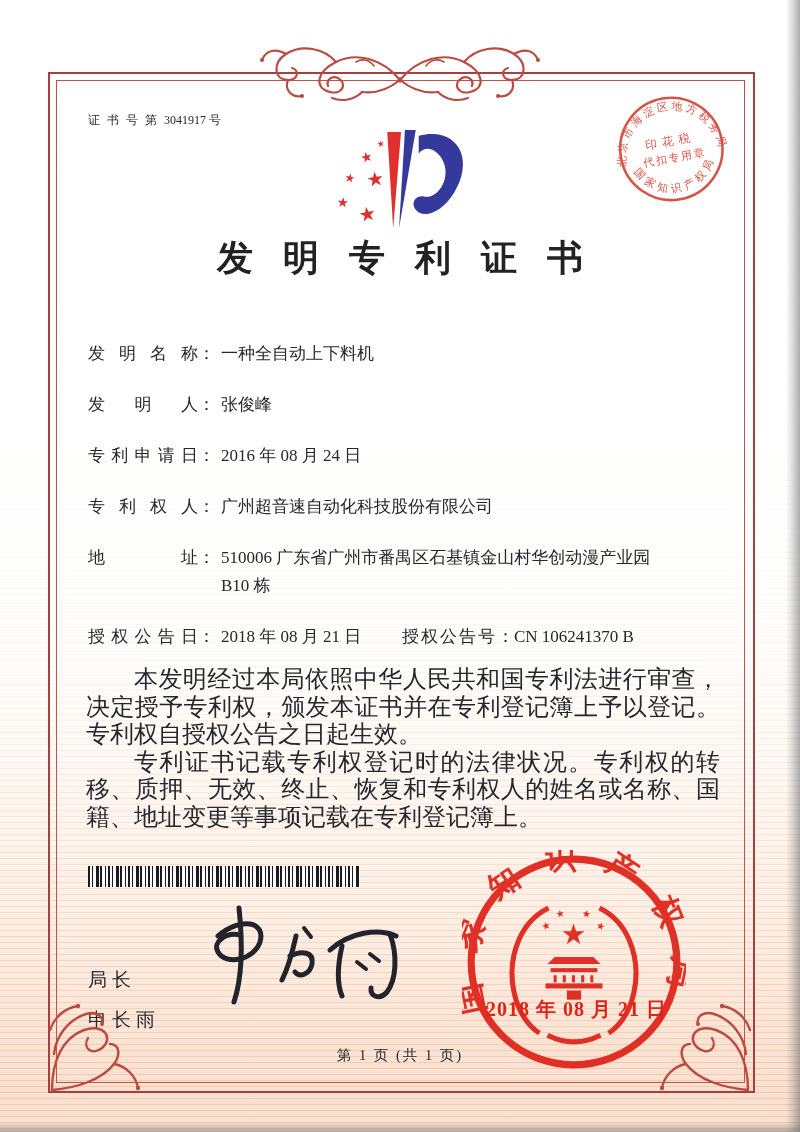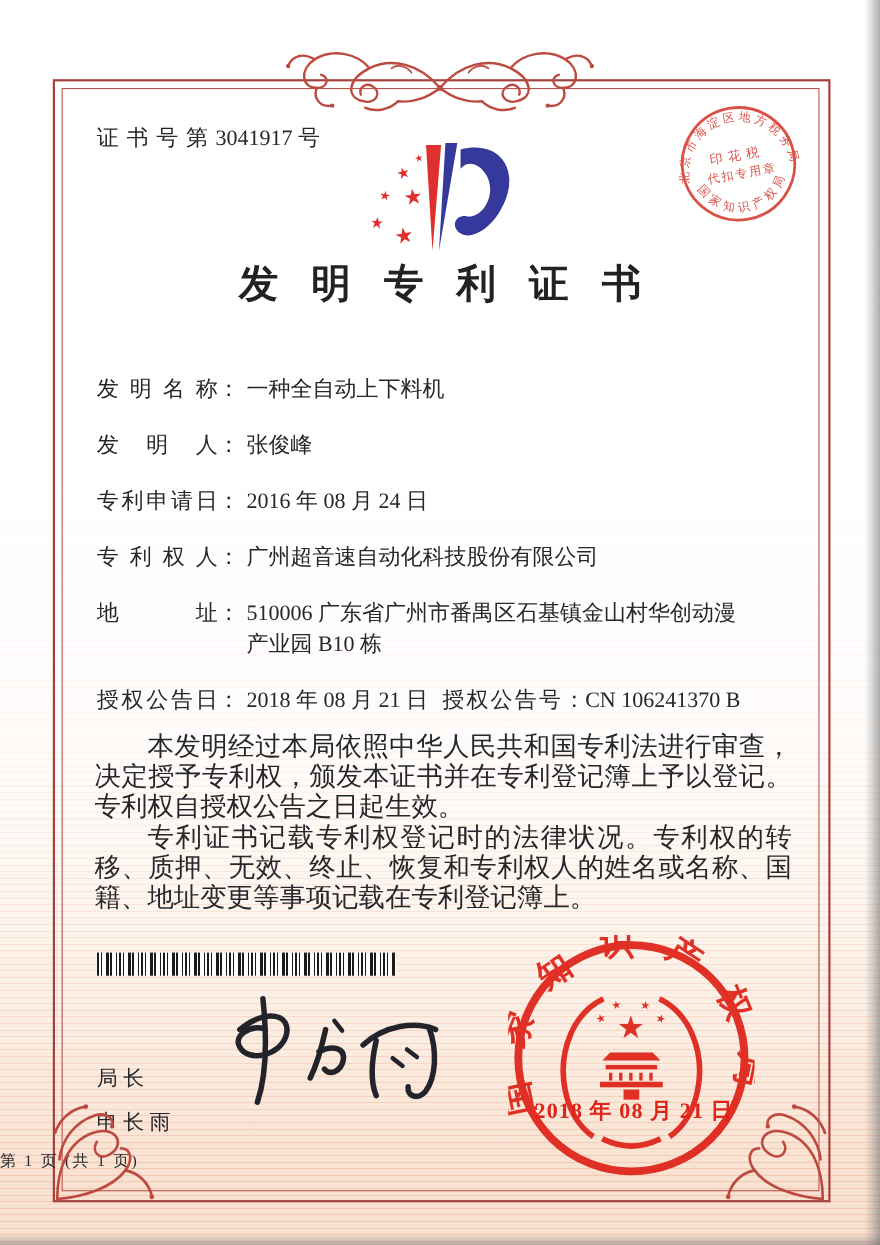--- a/index.html
+++ b/index.html
@@ -17,45 +17,45 @@
   
   .edge-right { position:absolute; top:0; right:0; width:14px; height:100%;
     background:linear-gradient(90deg, rgba(130,130,130,0) 0%, rgba(120,120,120,0.25) 45%, rgba(105,105,105,0.55) 100%); }
   .edge-bottom { position:absolute; bottom:0; left:0; width:100%; height:10px;
     background:linear-gradient(180deg, rgba(130,130,130,0) 0%, rgba(110,110,110,0.5) 100%); }
   
   .border-outer { position:absolute; left:48px; top:72px; width:703px; height:1017px;
     border:2.5px solid #a6403c; }
   .border-inner { position:absolute; left:56px; top:80px; width:687px; height:1001px;
     border:1px solid #b8554e; }
-  .cert-no { position:absolute; left:88px; top:112px; font-size:20px; }
+  .cert-no { position:absolute; left:88px; top:112px; font-size:12px; }
   .cert-no .sp { letter-spacing:7px; }
   .logo-wrap { position:absolute; left:328px; top:126px; width:148px; height:110px; }
   .title { position:absolute; left:0; top:234px; width:100%; text-align:center;
     font-size:36px; font-weight:600; letter-spacing:30px; text-indent:30px; color:#222; }
-  .fields { position:absolute; left:88px; top:340px; width:640px; font-size:20px; }
+  .fields { position:absolute; left:88px; top:340px; width:640px; font-size:17px; }
   .field-row { margin-bottom:23px; line-height:28px; }
   .field-label { display:inline-block; width:110px; text-align:justify; text-align-last:justify; vertical-align:top; }
   .field-colon { vertical-align:top; }
   .field-value { display:inline-block; max-width:460px; vertical-align:top; margin-left:6px; }
   .grant-row { position:relative; line-height:28px; margin-top:2px; }
   .grant-right { position:absolute; left:314px; top:0; white-space:nowrap; }
   .grant-right .field-label2 { letter-spacing:2px; }
   .paragraphs { position:absolute; left:86px; top:666px; width:634px; font-size:24px;
     line-height:27.5px; text-align:justify; }
   .paragraphs p { margin:0; text-indent:2em; }
   .barcode { position:absolute; left:88px; top:866px; width:272px; height:21px;
     background:repeating-linear-gradient(90deg,#1b1b1b 0 2px,#fdfdfd 2px 4px,#1b1b1b 4px 5px,#fdfdfd 5px 8px,#1b1b1b 8px 11px,#fdfdfd 11px 12px,#1b1b1b 12px 14px,#fdfdfd 14px 17px,#1b1b1b 17px 18px,#fdfdfd 18px 20px); }
   .director-block { position:absolute; left:88px; top:928px; font-size:19px; letter-spacing:5px;margin-top:39px; }
   .director-block div { margin-bottom:14px; }
   .signature-wrap { position:absolute; left:192px; top:902px; width:215px; height:108px; }
   .seal-wrap { position:absolute; left:462px; top:850px; width:224px; height:224px; opacity:0.93; }
   .seal-date { position:absolute; left:486px; top:996px; font-size:20px; color:#df2319;
     font-weight:600; letter-spacing:1px; z-index:5; }
-  .footer { position:absolute; left:0; top:1046px; width:100%; font-size:14.5px; letter-spacing:2px; }
+  .footer { position:absolute; left:0; top:1046px; width:100%; text-align:center; font-size:14.5px; letter-spacing:2px; }
   .stamp-wrap { position:absolute; left:612px; top:88px; width:118px; height:118px; opacity:0.88; z-index:3; }
   .ornament-top { position:absolute; left:258px; top:40px; width:284px; height:70px; z-index:2; }
   .corner-bl { position:absolute; left:44px; top:1000px; width:108px; height:94px; z-index:2; }
   .corner-br { position:absolute; left:648px; top:1000px; width:108px; height:94px; z-index:2; transform:scaleX(-1); }
   svg { display:block; }
 </style>
 </head>
 <body>
 
 <div class="page">

